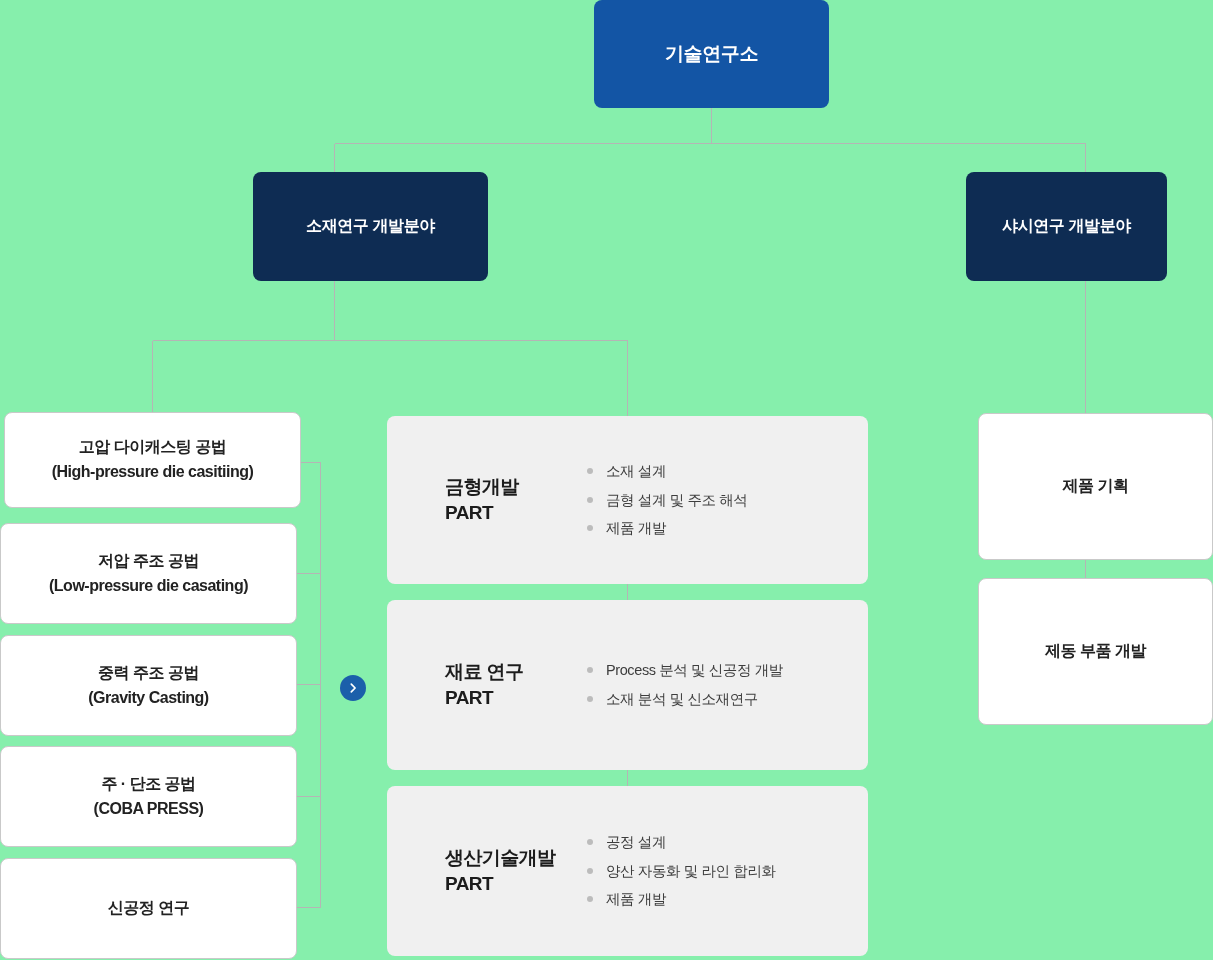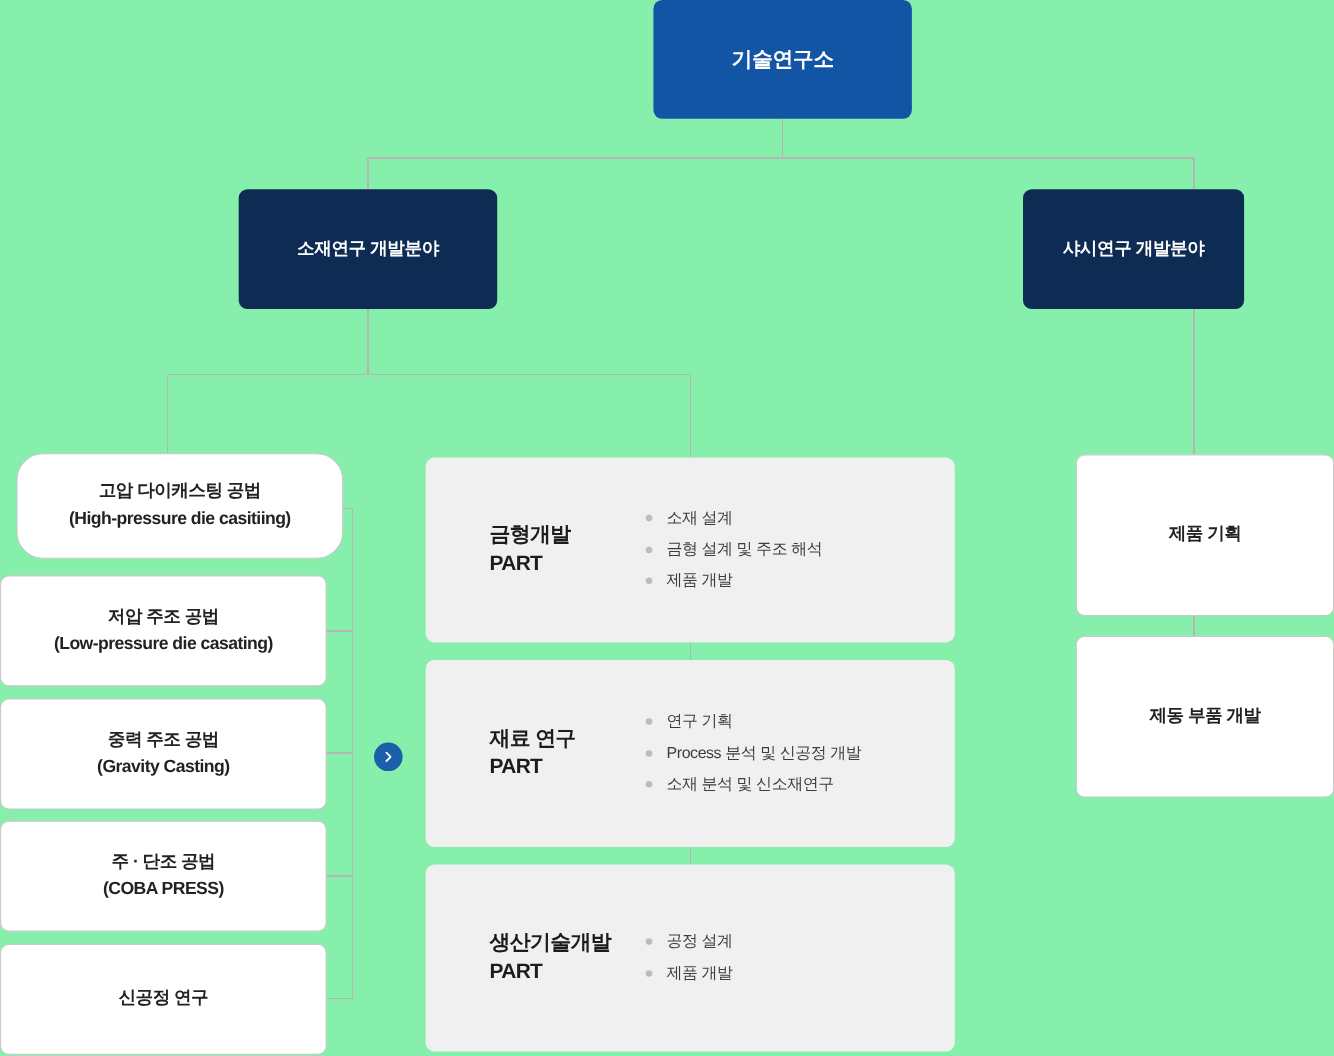--- a/index.html
+++ b/index.html
@@ -49,20 +49,21 @@
     font-weight: bold;
     letter-spacing: -0.4px;
   }
 
   .node-div {
     background: #0e2c53;
     color: #ffffff;
     font-size: 16px;
     font-weight: bold;
     letter-spacing: -0.4px;
+    margin-left: 36px;
   }
 
   .node-white {
     background: #ffffff;
     border: 1px solid #c9c9c9;
     color: #222222;
     font-size: 16px;
     font-weight: bold;
     letter-spacing: -0.5px;
     flex-direction: column;
@@ -178,21 +179,21 @@
   </div>
 
   <div class="node node-div" style="left:217px; top:172px; width:235px; height:109px;">
     <span>소재연구 개발분야</span>
   </div>
 
   <div class="node node-div" style="left:930px; top:172px; width:201px; height:109px;">
     <span>샤시연구 개발분야</span>
   </div>
 
-  <div class="node node-white" style="left:15px; top:412px; width:297px; height:96px;border-radius:24px;">
+  <div class="node node-white" style="left:4px; top:412px; width:297px; height:96px;">
     <span class="ln">고압 다이캐스팅 공법</span>
     <span class="ln">(High-pressure die casitiing)</span>
   </div>
 
   <div class="node node-white" style="left:0px; top:523px; width:297px; height:101px;">
     <span class="ln">저압 주조 공법</span>
     <span class="ln">(Low-pressure die casating)</span>
   </div>
 
   <div class="node node-white" style="left:0px; top:635px; width:297px; height:101px;">
@@ -226,33 +227,33 @@
       <li>제품 개발</li>
     </ul>
   </div>
 
   <div class="part-card" style="left:387px; top:600px; width:481px; height:170px;">
     <div class="part-title">
       <span>재료 연구</span>
       <span class="sub">PART</span>
     </div>
     <ul class="part-list">
-      <li>연구 기획</li>
       <li>Process 분석 및 신공정 개발</li>
       <li>소재 분석 및 신소재연구</li>
     </ul>
   </div>
 
   <div class="part-card" style="left:387px; top:786px; width:481px; height:170px;">
     <div class="part-title">
       <span>생산기술개발</span>
       <span class="sub">PART</span>
     </div>
     <ul class="part-list">
       <li>공정 설계</li>
+      <li>양산 자동화 및 라인 합리화</li>
       <li>제품 개발</li>
     </ul>
   </div>
 
   <div class="node node-white" style="left:978px; top:413px; width:235px; height:147px;">
     <span class="ln">제품 기획</span>
   </div>
 
   <div class="node node-white" style="left:978px; top:578px; width:235px; height:147px;">
     <span class="ln">제동 부품 개발</span>

